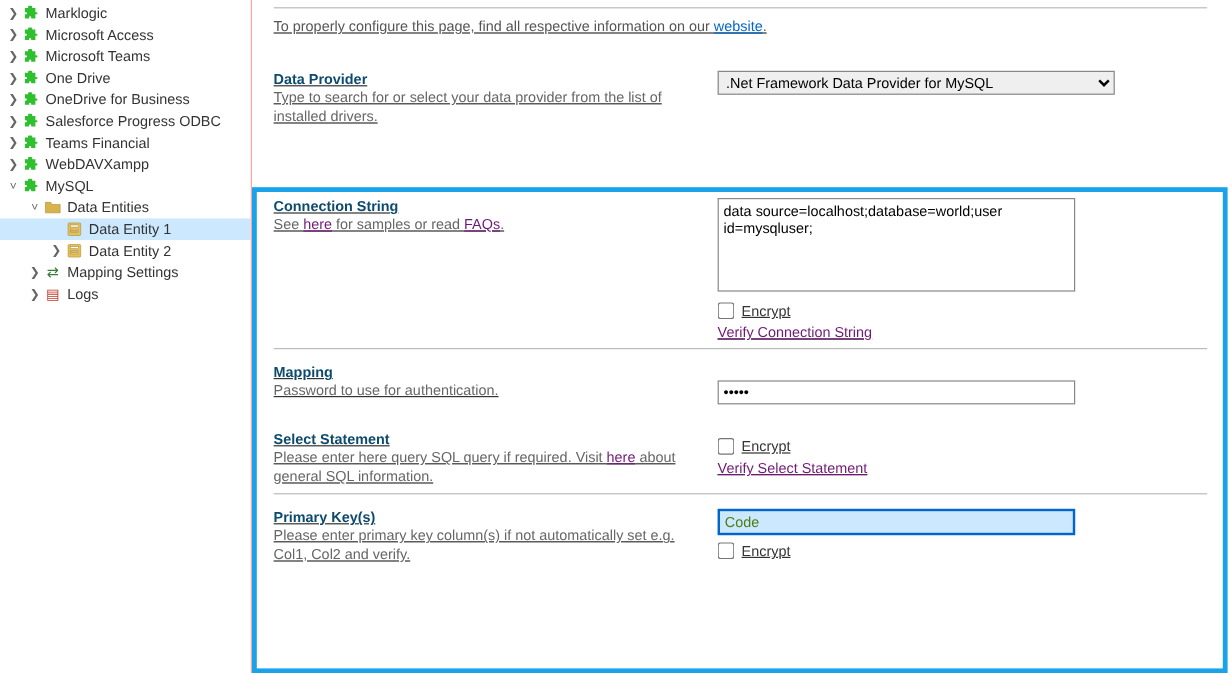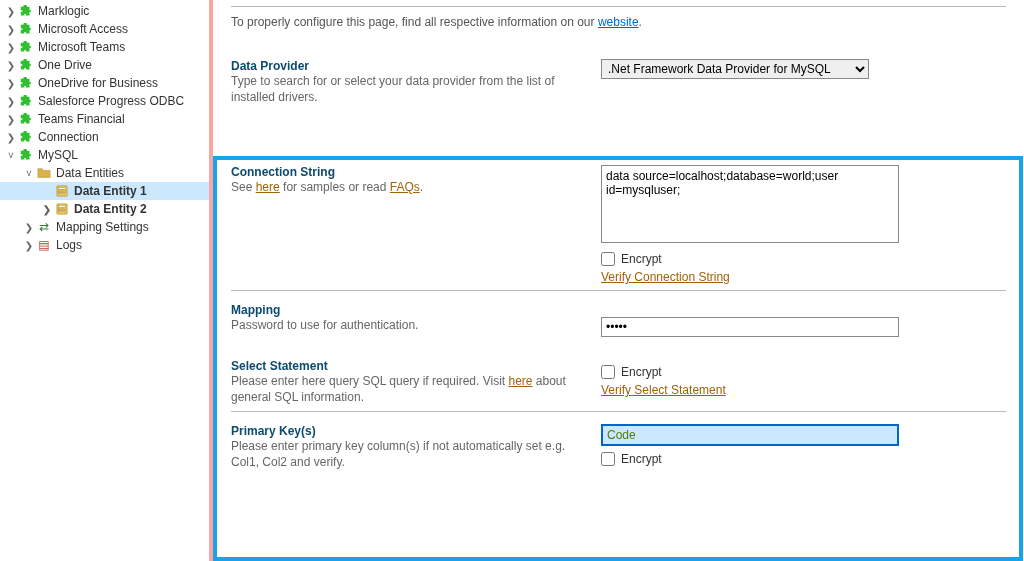--- a/index.html
+++ b/index.html
@@ -38,29 +38,30 @@
   .tree-item .icon {
     width: 16px;
     height: 16px;
     margin-right: 4px;
     display: inline-flex;
     align-items: center;
     justify-content: center;
   }
   .indent-1 { padding-left: 4px; }
   .indent-2 { padding-left: 22px; }
-  .indent-3 { padding-left: 40px; font-weight: bold; }
+  .indent-3 { padding-left: 40px; }
   .selected {
     background: #cce8ff;
   }
   .content {
     flex: 1;
-    border-left: 4px solid #fca5a5;
+    border-left: 1px solid #fca5a5;
     position: relative;
     overflow: hidden;
+    text-decoration: underline;
   }
   .content-inner {
     padding: 0 18px 10px 18px;
   }
   .intro-line {
     color: #555;
     margin: 8px 0 24px 0;
   }
   .intro-line a { color: #0066cc; }
   .section-row {
@@ -79,28 +80,28 @@
   }
   .section-title {
     font-weight: bold;
     color: #0c4a6e;
     margin-bottom: 1px;
   }
   .section-desc {
     color: #666;
     line-height: 1.3;
   }
-  .section-desc a, .links a { color: #a16207; }
+  .section-desc a, .links a { color: #701a75; }
   hr.sep {
     border: none;
     border-top: 1px solid #bbb;
     margin: 6px 0;
   }
   select.combo {
-    width: 268px;
+    width: 331px;
     font-family: inherit;
     font-size: 12px;
     padding: 1px 2px;
     border: 1px solid #888;
   }
   textarea.ta {
     width: 298px;
     font-family: inherit;
     font-size: 12px;
     padding: 3px 4px;
@@ -216,21 +217,21 @@
       </span>
       <span>Teams Financial</span>
     </div>
     <div class="tree-item indent-1">
       <span class="expand">❯</span>
       <span class="icon puzzle-icon">
         <svg viewBox="0 0 16 16" width="14" height="14">
           <path d="M6 1c-1 0-1 1-1 1v1H2v4h1s1 0 1 1-1 1-1 1H2v4h4v-1s0-1 1-1 1 1 1 1v1h4v-4h1s1 0 1-1-1-1-1-1h-1V3H9V2s0-1-1-1H6z"></path>
         </svg>
       </span>
-      <span>Connection</span>
+      <span>WebDAVXampp</span>
     </div>
     <div class="tree-item indent-1">
       <span class="expand">˅</span>
       <span class="icon puzzle-icon">
         <svg viewBox="0 0 16 16" width="14" height="14">
           <path d="M6 1c-1 0-1 1-1 1v1H2v4h1s1 0 1 1-1 1-1 1H2v4h4v-1s0-1 1-1 1 1 1 1v1h4v-4h1s1 0 1-1-1-1-1-1h-1V3H9V2s0-1-1-1H6z"></path>
         </svg>
       </span>
       <span>MySQL</span>
     </div>

